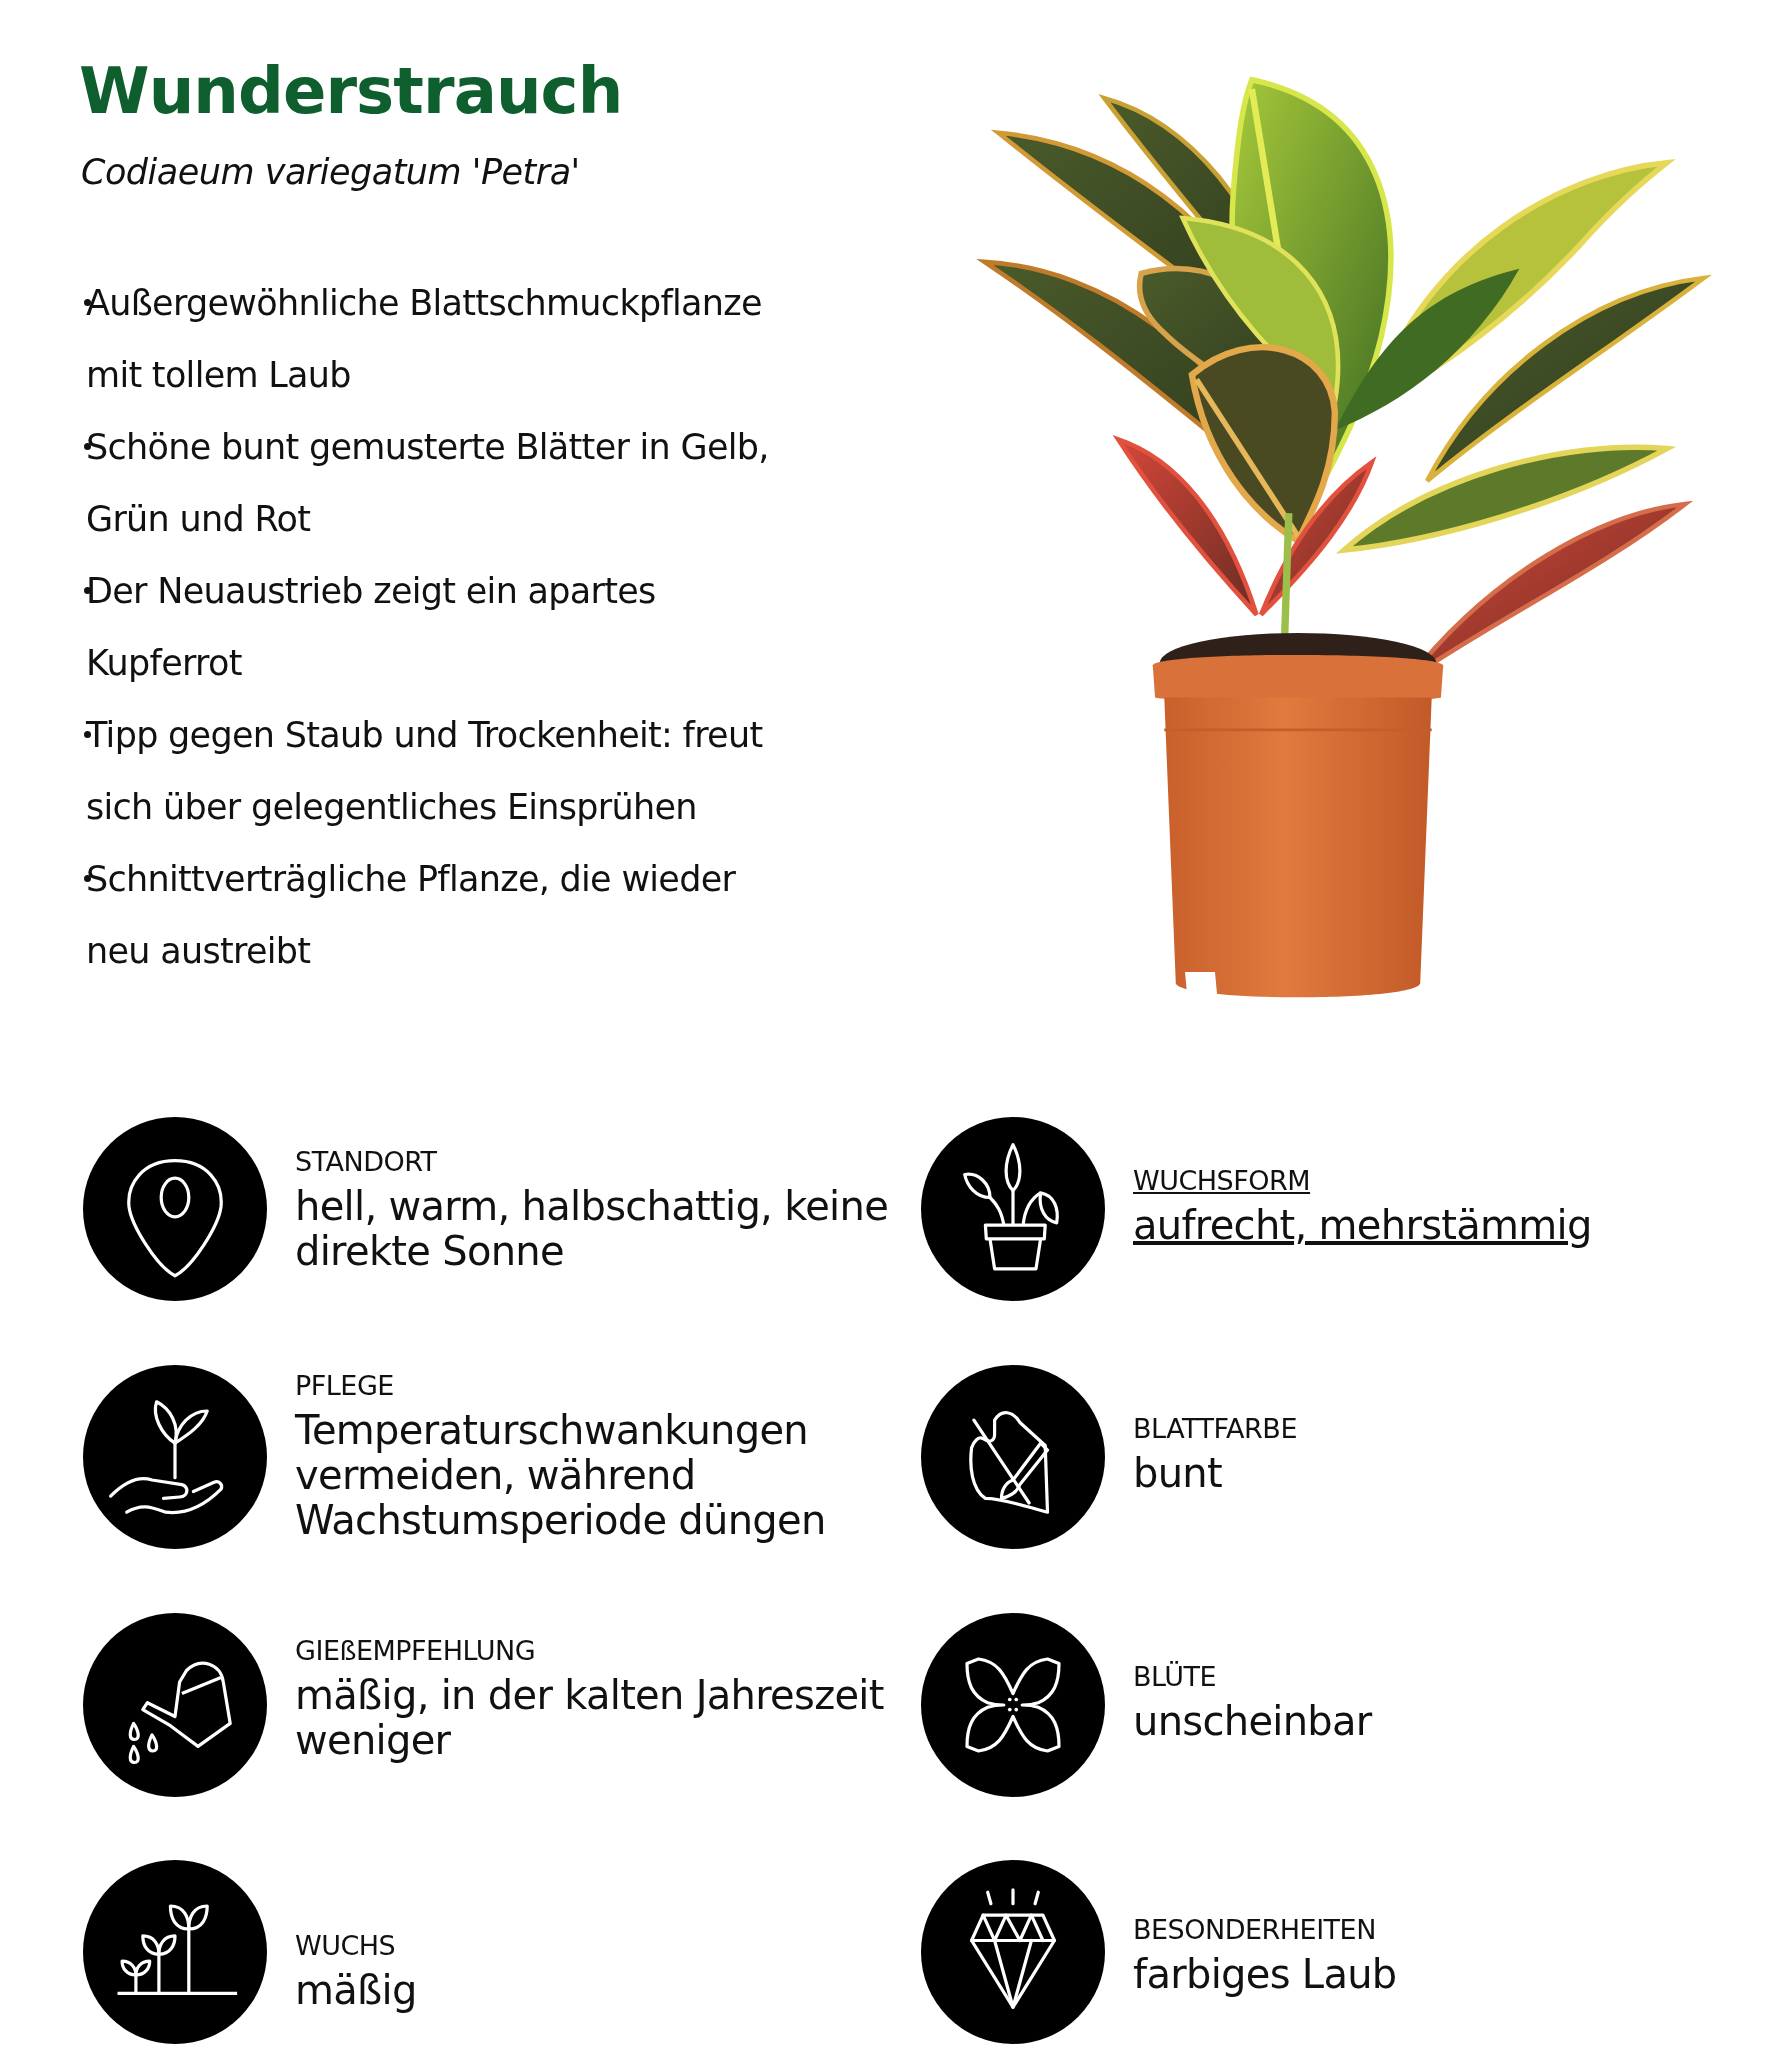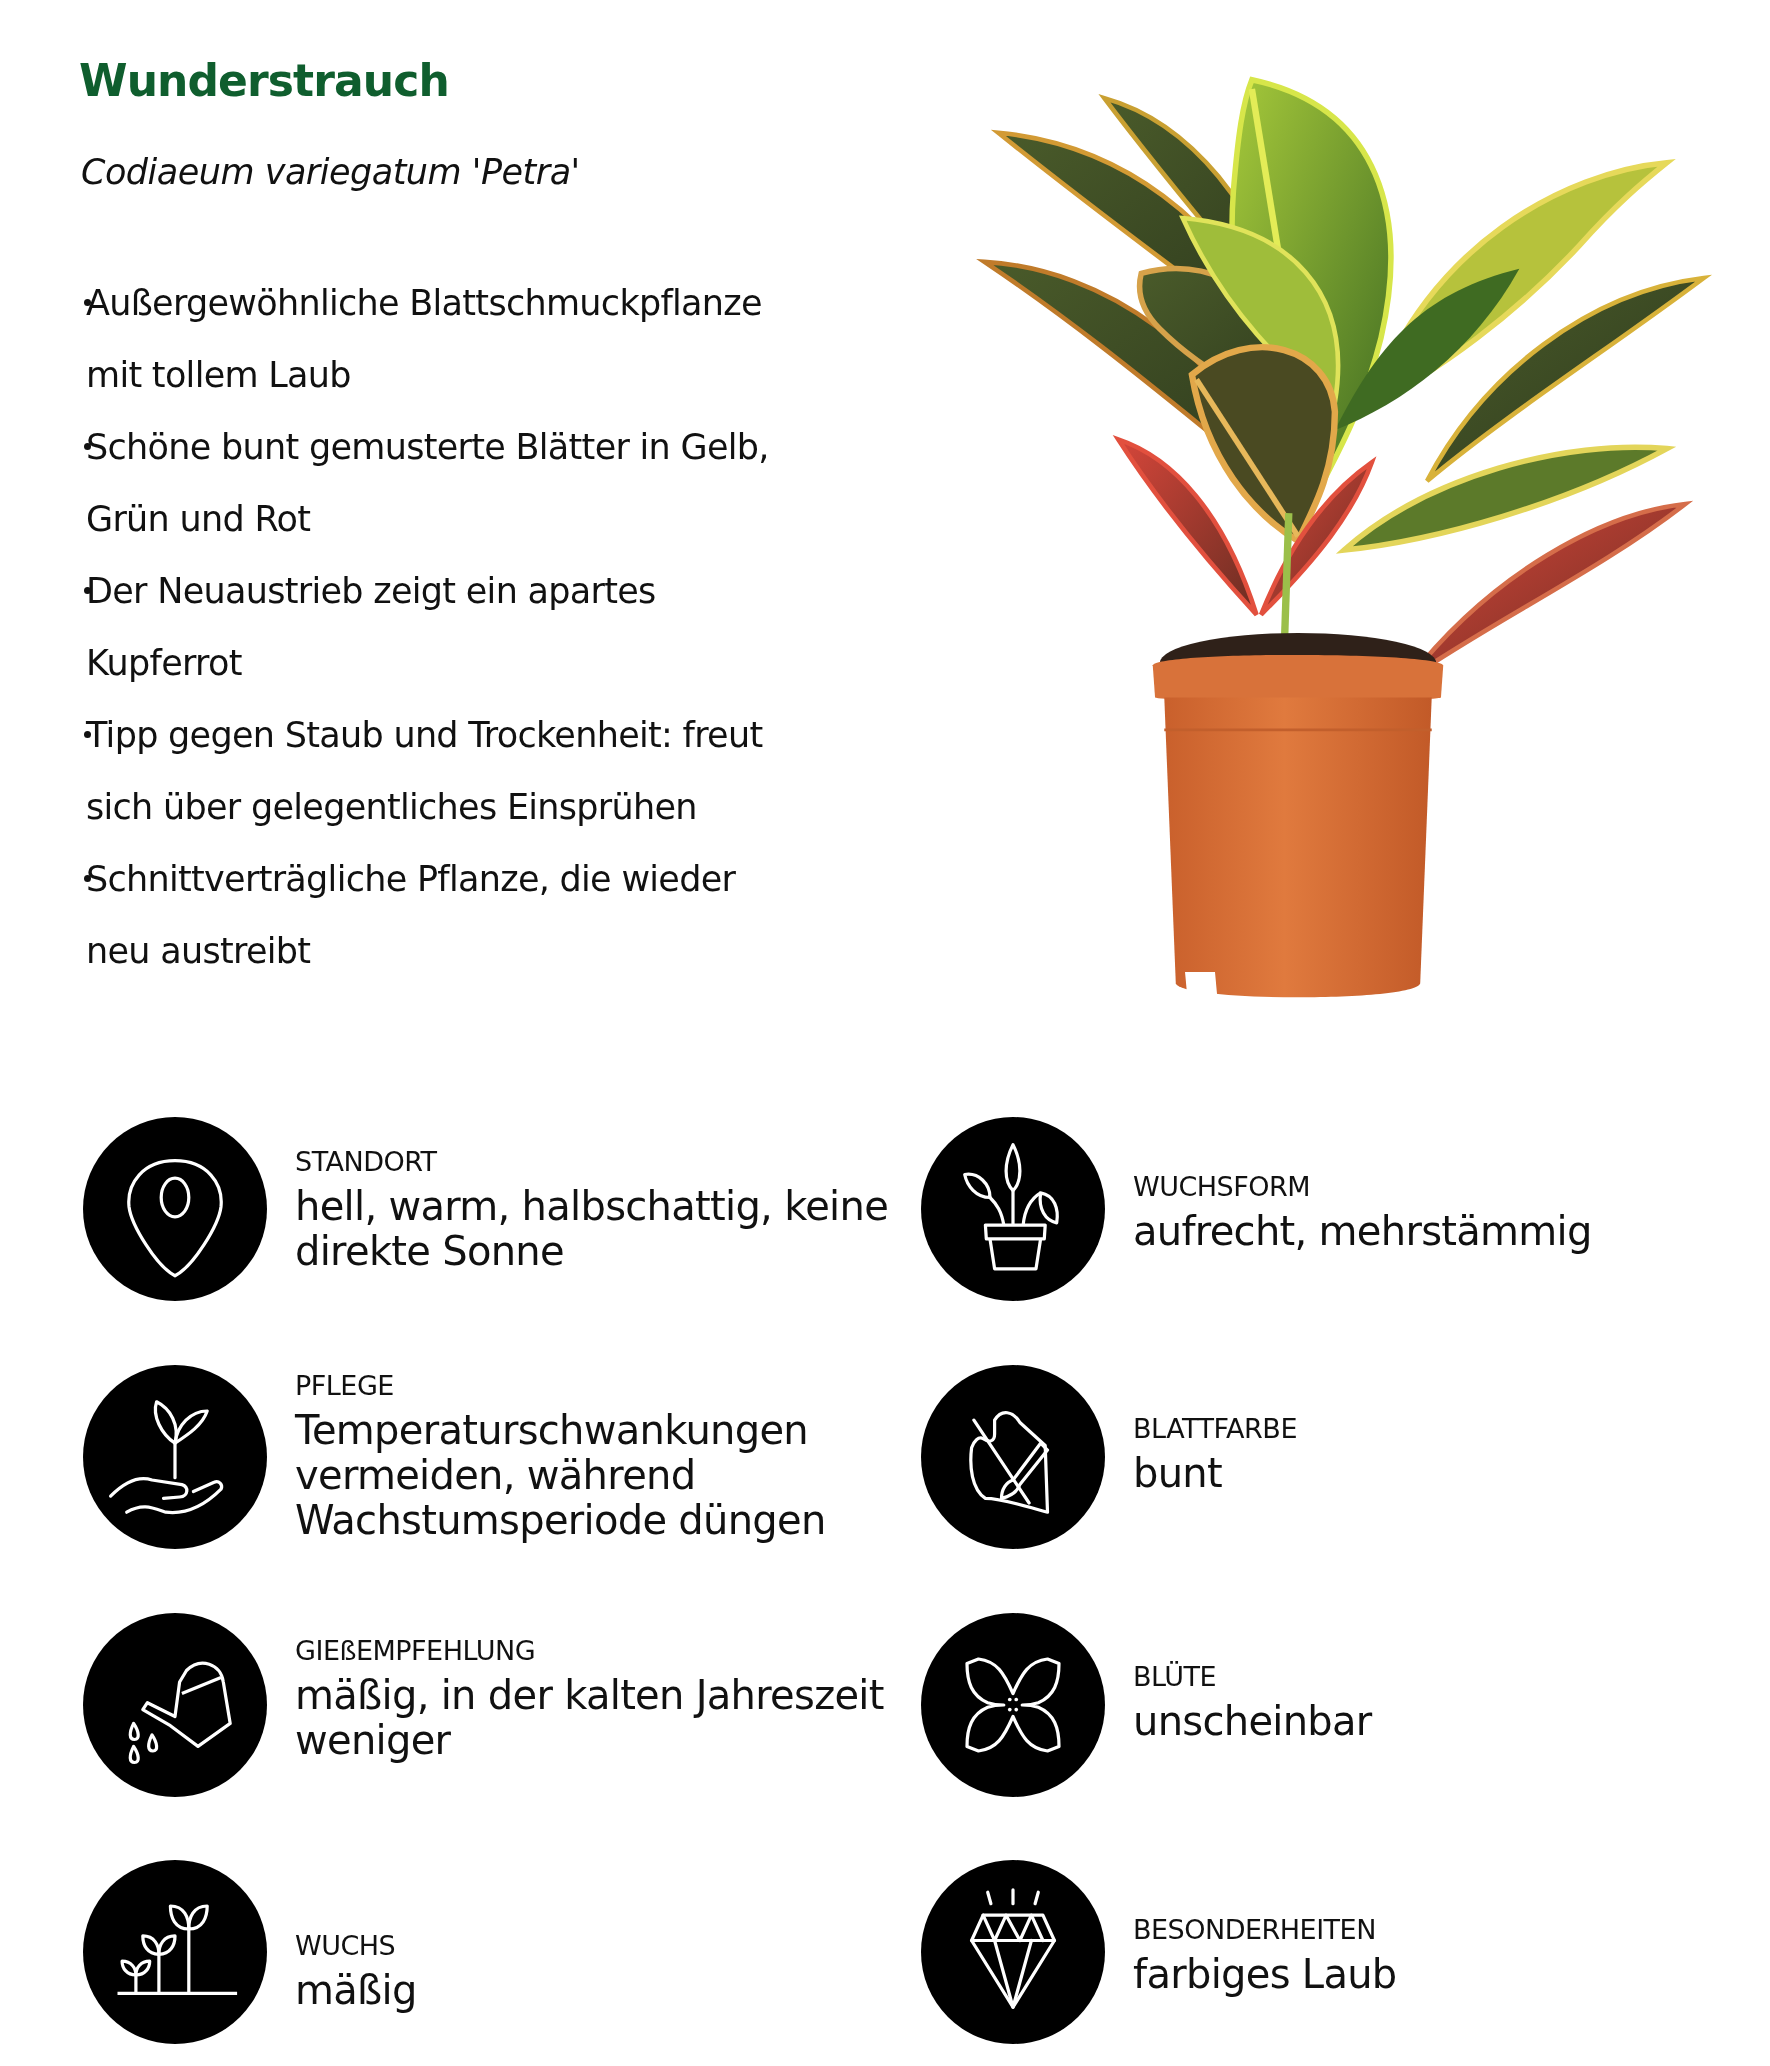--- a/index.html
+++ b/index.html
@@ -1,18 +1,18 @@
 <!DOCTYPE html>
 <html style="font-size:7.4px"><head>
 <meta charset="utf-8">
 <style>
   html, body { margin:0; padding:0; background:#ffffff; }
   body { width:1771px; height:2066px; position:relative; overflow:hidden;
          font-family:"DejaVu Sans", "Liberation Sans", sans-serif; color:#111111; }
-  .title { position:absolute; left:79px; top:59px; font-size:44px; font-weight:bold;
+  .title { position:absolute; left:79px; top:59px; font-size:64px; font-weight:bold;
            letter-spacing:-0.9px; line-height:1; margin:0; }
   .subtitle { position:absolute; left:81px; top:155px; font-size:35px; font-style:italic;
               line-height:1; letter-spacing:-0.5px; }
   .bullets { position:absolute; left:0; top:267px; width:876px; margin:0; padding:0; list-style:none; }
   .bullets li { position:relative; padding-left:86px; font-size:35px; line-height:72px;
                 letter-spacing:-0.7px; }
   .bullets li .dot { position:absolute; left:84px; top:32px; width:7.4px; height:7.4px;
                      border-radius:50%; background:#111; }
   .plant { position:absolute; left:966px; top:52px; width:747px; height:973px; }
   .info { position:absolute; }
@@ -172,21 +172,21 @@
       <path d="M140 235 L270 235 L268 265 L142 265 Z"></path>
       <path d="M150 265 L160 330 L250 330 L260 265"></path>
       <path d="M200 235 L200 160"></path>
         <path d="M200 160 C180 140 180 100 200 60 C220 100 220 140 200 160 Z"></path>
       <path d="M180 235 C175 205 165 190 150 175"></path>
         <path d="M150 175 C120 175 100 150 95 125 C125 120 150 145 150 175 Z"></path>
       <path d="M222 235 C225 205 235 180 260 165"></path>
         <path d="M260 165 C290 170 300 200 295 230 C270 225 255 200 260 165 Z"></path>
     </svg>
   </div>
-  <div class="text" style="top:48px;">
+  <div class="text" style="top:42px;text-decoration:underline;">
     <div class="label">WUCHSFORM</div>
     <div class="value">aufrecht, mehrstämmig</div>
   </div>
 </div>
 
 <div class="info" style="left:921px; top:1365px;">
   <div class="circle">
     <svg viewBox="0 0 400 400" fill="none" stroke="#fff" stroke-width="7" stroke-linejoin="round" stroke-linecap="round">
       <path d="M160 120 C175 95 200 100 215 125 L270 175 L275 320 C235 310 180 290 140 290 C110 270 105 220 110 180 C115 165 125 155 135 160 C150 170 160 165 160 150 Z"></path>
       <path d="M115 120 L235 300"></path>

